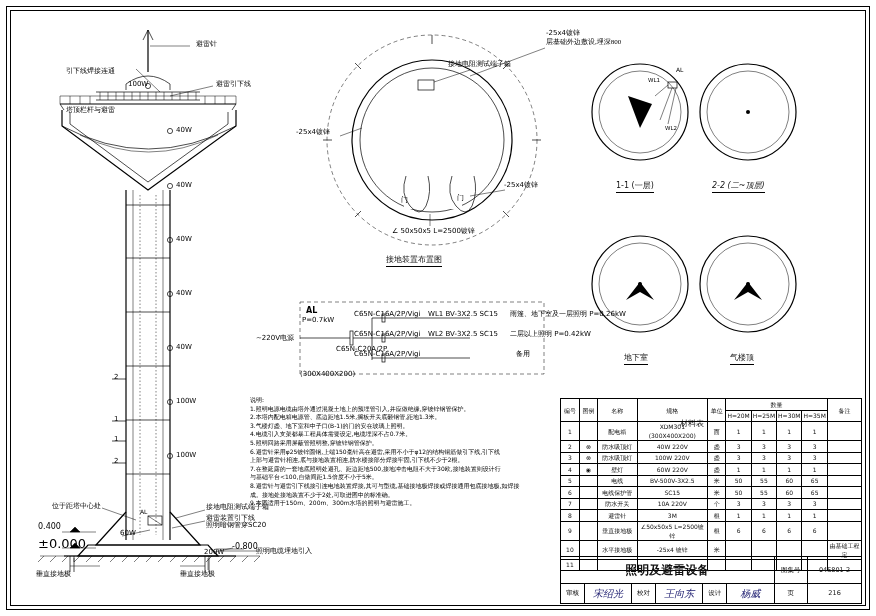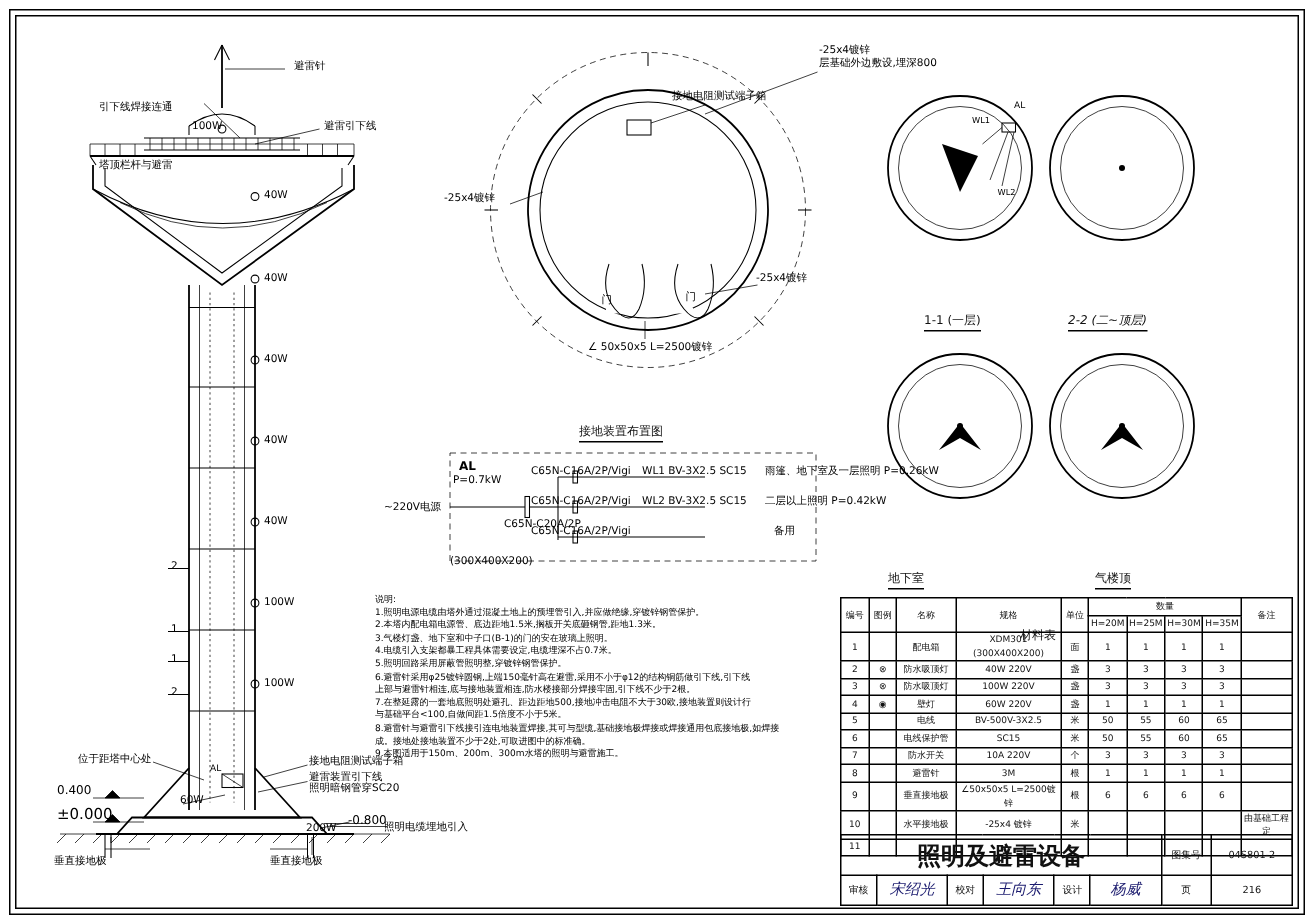--- a/index.html
+++ b/index.html
@@ -16,28 +16,28 @@
   .dash{stroke:#000;stroke-width:0.5;fill:none;stroke-dasharray:4 3;}
   .dot{stroke:#000;stroke-width:0.5;fill:none;stroke-dasharray:1.5 2;}
   .fillk{fill:#000;}
   
   table{border-collapse:collapse;font-size:6.5px;font-family:"DejaVu Sans","Liberation Sans",sans-serif;}
   table td,table th{border:0.6px solid #000;padding:0 1px;text-align:center;line-height:9px;height:11px;font-weight:normal;}
   #mat{position:absolute;left:560px;top:398px;width:302px;}
   #mat td{height:10.5px;font-size:6px;}
   #title-block{position:absolute;left:560px;top:556px;width:302px;height:46px;}
   #title-block table{width:302px;height:46px;}
-  .tb-big{font-size:16px;font-weight:bold;font-family:"DejaVu Sans","Liberation Sans",sans-serif;}
+  .tb-big{font-size:12px;font-weight:bold;font-family:"DejaVu Sans","Liberation Sans",sans-serif;}
   .tb-sm{font-size:6.5px;margin-top:36px;}
   .sig{font-family:"DejaVu Serif","Liberation Serif",serif;font-style:italic;font-size:10px;color:#1a1a6e;}
   .notes{position:absolute;left:250px;top:396px;width:300px;font-size:6px;line-height:8.6px;
          font-family:"DejaVu Sans","Liberation Sans",sans-serif;color:#000;}
   .notes div{white-space:nowrap;}
   .cap{position:absolute;font-size:8px;font-family:"DejaVu Sans","Liberation Sans",sans-serif;
-       border-bottom:0.8px solid #000;padding-bottom:1px;white-space:nowrap;margin-top:28px;}
+       border-bottom:0.8px solid #000;padding-bottom:1px;white-space:nowrap;}
   .capnb{position:absolute;font-size:8px;font-family:"DejaVu Sans","Liberation Sans",sans-serif;white-space:nowrap;}
 </style>
 </head>
 <body>
 
 <div id="sheet">
   <div class="frame"></div>
   <div class="frame2"></div>
 
   <svg width="876" height="616">
@@ -203,21 +203,21 @@
   <div class="lbl cn" style="left:114px;top:373px;">2</div>
   <div class="lbl cn" style="left:114px;top:457px;">2</div>
   <div class="lbl cn" style="left:114px;top:415px;">1</div>
   <div class="lbl cn" style="left:114px;top:435px;">1</div>
   <div class="lbl cn" style="left:52px;top:502px;">位于距塔中心处</div>
   <div class="lbl cn" style="left:120px;top:529px;">60W</div>
   <div class="lbl cn" style="left:206px;top:503px;">接地电阻测试端子箱</div>
   <div class="lbl cn" style="left:206px;top:514px;">避雷装置引下线</div>
   <div class="lbl cn" style="left:206px;top:521px;">照明暗钢管穿SC20</div>
   <div class="lbl cn" style="left:38px;top:522px;font-size:8px;">0.400</div>
-  <div class="lbl cn" style="left:38px;top:539px;font-size:10px;">±0.000</div>
+  <div class="lbl cn" style="left:38px;top:539px;font-size:13px;">±0.000</div>
   <div class="lbl cn" style="left:232px;top:542px;font-size:8px;">-0.800</div>
   <div class="lbl cn" style="left:204px;top:548px;">200W</div>
   <div class="lbl cn" style="left:36px;top:570px;">垂直接地极</div>
   <div class="lbl cn" style="left:180px;top:570px;">垂直接地极</div>
   <div class="lbl cn" style="left:256px;top:547px;">照明电缆埋地引入</div>
 
   <svg width="876" height="616">
 
     <circle cx="432" cy="140" r="105" class="dash"></circle>
 
@@ -244,21 +244,21 @@
 
     <g class="ln-thin">
       <line x1="545" y1="48" x2="470" y2="76"></line>
       <line x1="470" y1="70" x2="434" y2="82"></line>
       <line x1="340" y1="136" x2="362" y2="128"></line>
       <line x1="505" y1="190" x2="470" y2="196"></line>
       <line x1="430" y1="226" x2="430" y2="214"></line>
     </g>
   </svg>
   <div class="lbl cn" style="left:546px;top:29px;">-25x4镀锌</div>
-  <div class="lbl cn" style="left:546px;top:38px;">层基础外边敷设,埋深800</div>
+  <div class="lbl cn" style="left:546px;top:38px;font-family:Liberation Serif, serif;">层基础外边敷设,埋深800</div>
   <div class="lbl cn" style="left:448px;top:60px;">接地电阻测试端子箱</div>
   <div class="lbl cn" style="left:296px;top:128px;">-25x4镀锌</div>
   <div class="lbl cn" style="left:504px;top:181px;">-25x4镀锌</div>
   <div class="lbl cn" style="left:401px;top:196px;">门</div>
   <div class="lbl cn" style="left:457px;top:194px;">门</div>
   <div class="lbl cn" style="left:392px;top:227px;">∠ 50x50x5 L=2500镀锌</div>
   <div class="cap" style="left:386px;top:254px;">接地装置布置图</div>
 
   <svg width="876" height="616">
 
@@ -283,21 +283,21 @@
     <circle cx="640" cy="284" r="2" class="fillk"></circle>
     <path class="fillk" d="M626 300 L640 282 L654 300 L640 292 Z"></path>
 
     <circle cx="748" cy="284" r="48" class="ln-thick" fill="none"></circle>
     <circle cx="748" cy="284" r="41" class="ln-thin" fill="none"></circle>
     <circle cx="748" cy="284" r="2" class="fillk"></circle>
     <path class="fillk" d="M734 300 L748 282 L762 300 L748 292 Z"></path>
   </svg>
   <div class="cap" style="left:616px;top:180px;">1-1 (一层)</div>
   <div class="cap" style="left:712px;top:180px;font-style:italic;">2-2 (二~顶层)</div>
-  <div class="cap" style="left:592px;top:352px;">地下室</div>
+  <div class="cap" style="left:624px;top:352px;">地下室</div>
   <div class="cap" style="left:730px;top:352px;">气楼顶</div>
 
   <svg width="876" height="616">
     <rect x="300" y="302" width="244" height="72" class="dash"></rect>
 
     <line class="ln" x1="300" y1="338" x2="350" y2="338"></line>
 
     <rect x="350" y="331" width="3" height="14" class="ln"></rect>
     <line class="ln" x1="353" y1="338" x2="372" y2="338"></line>
 

